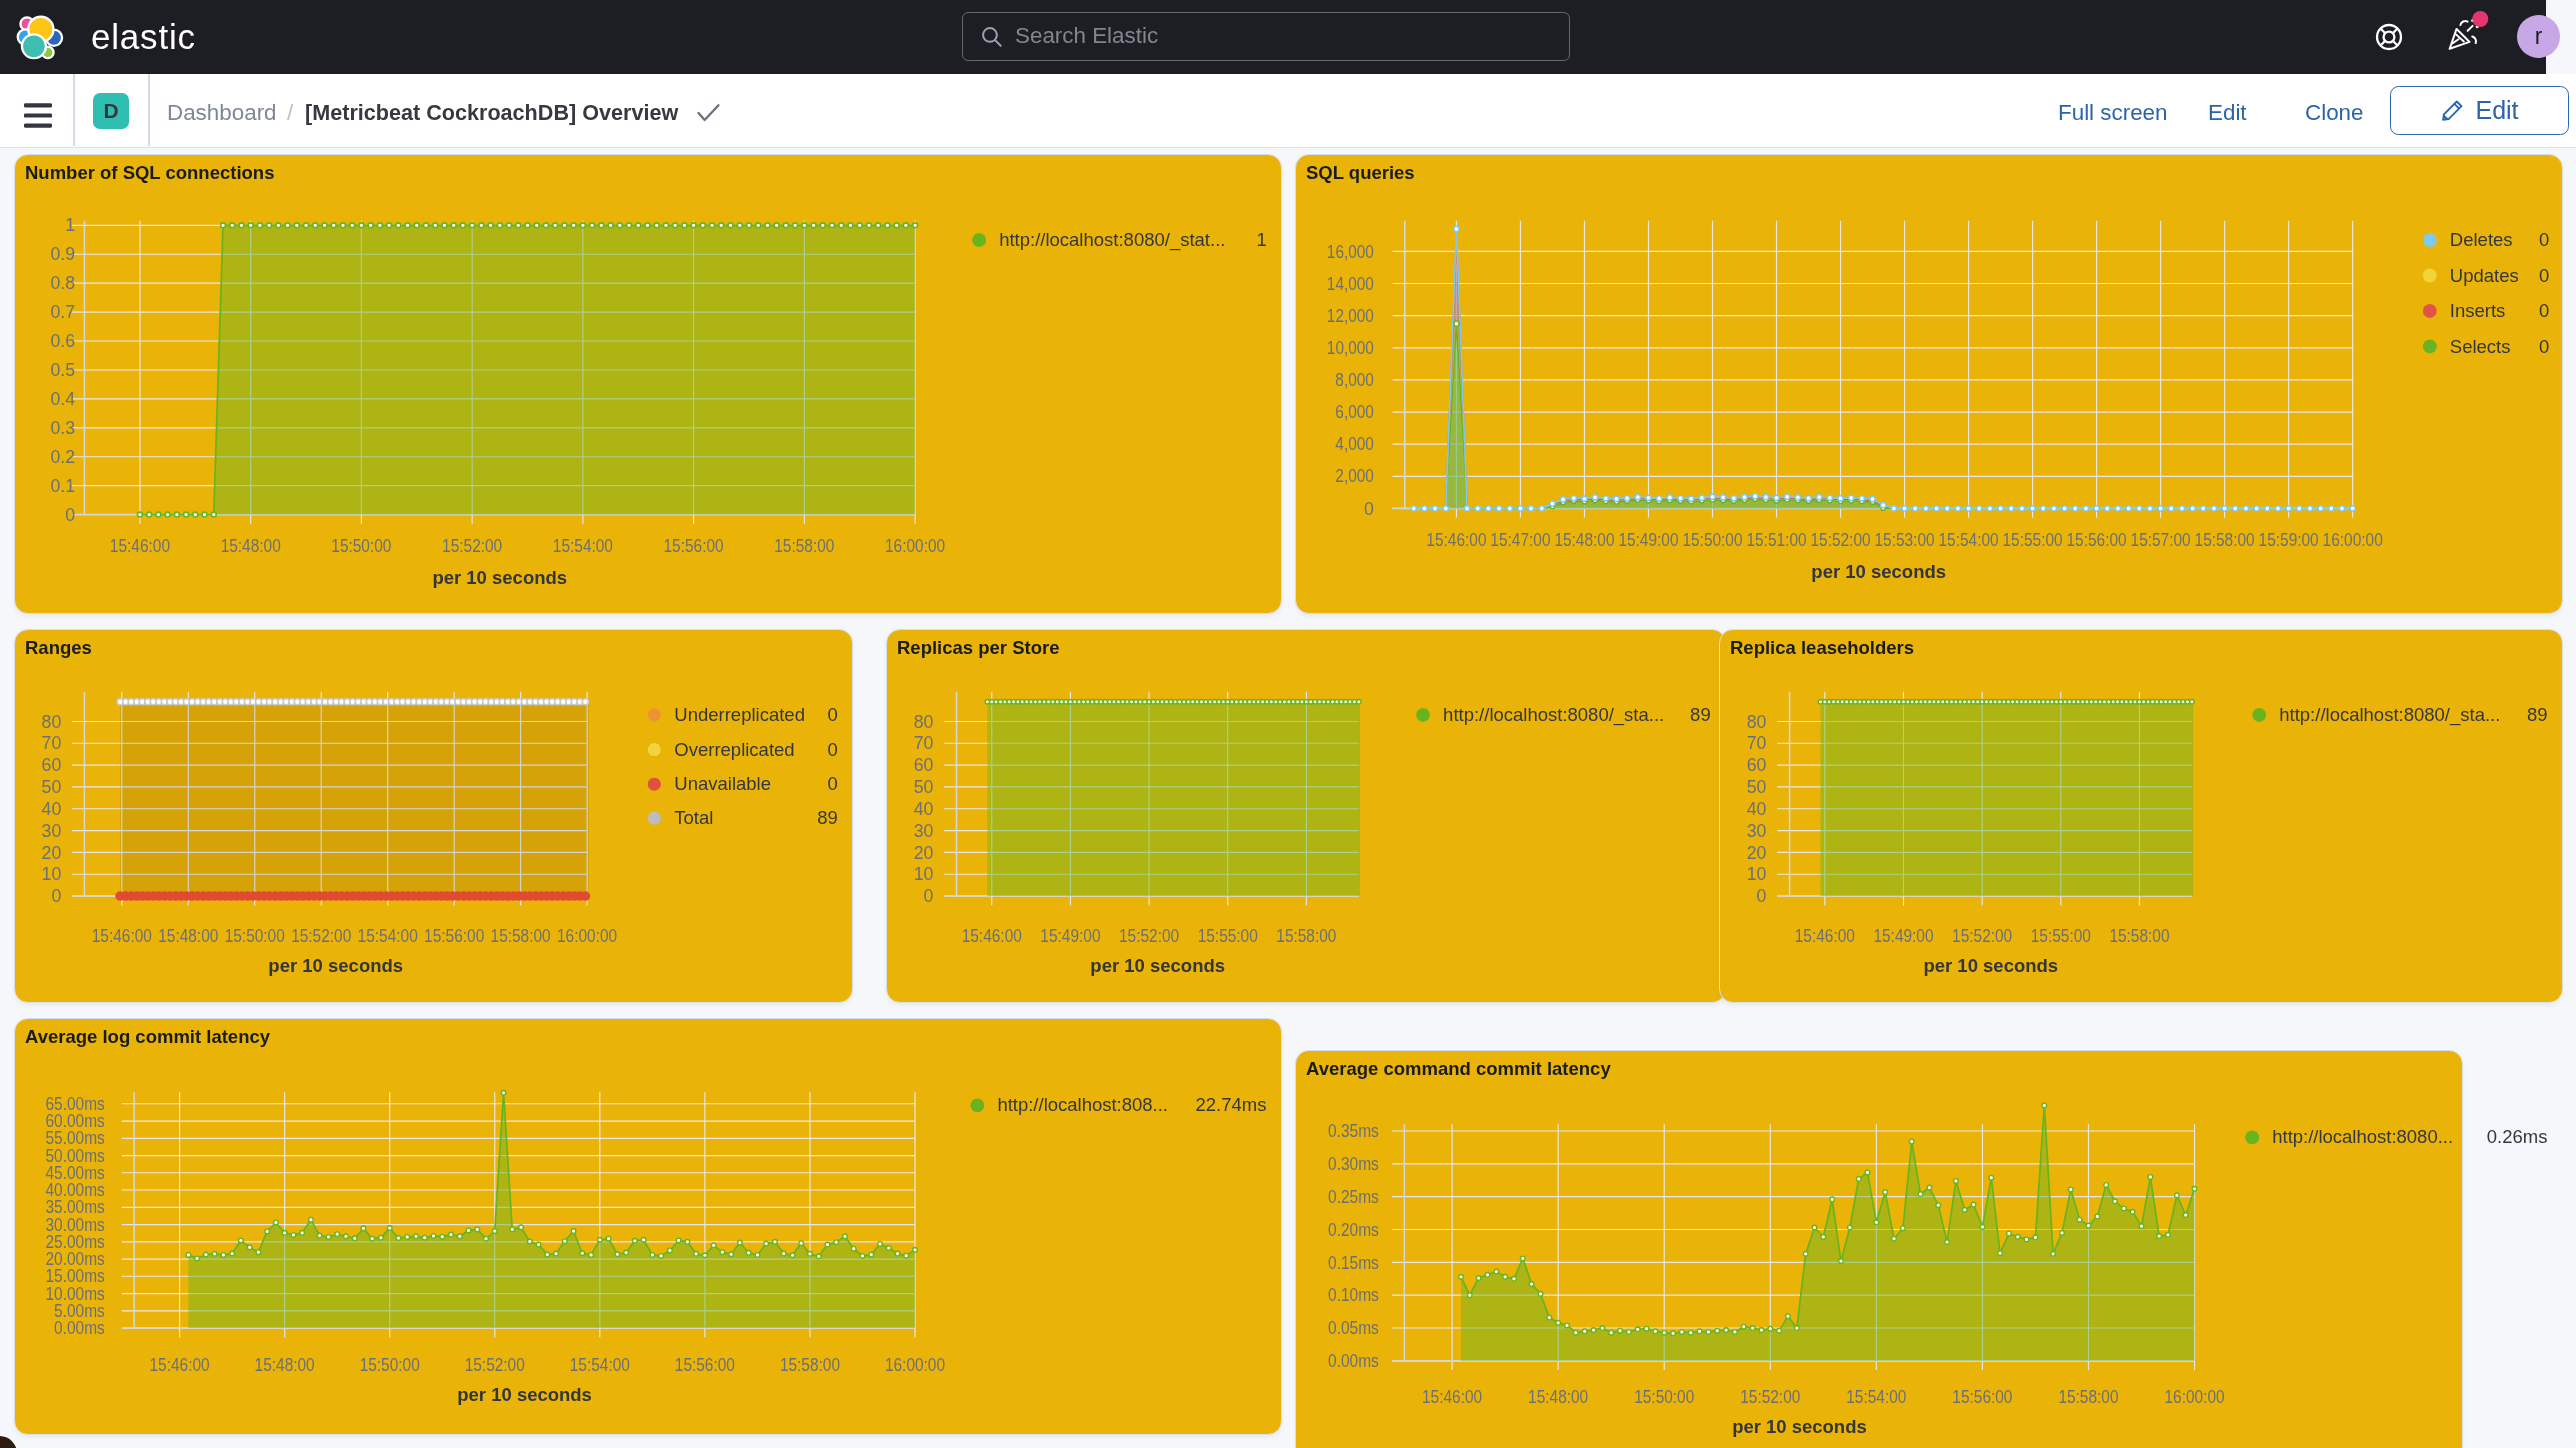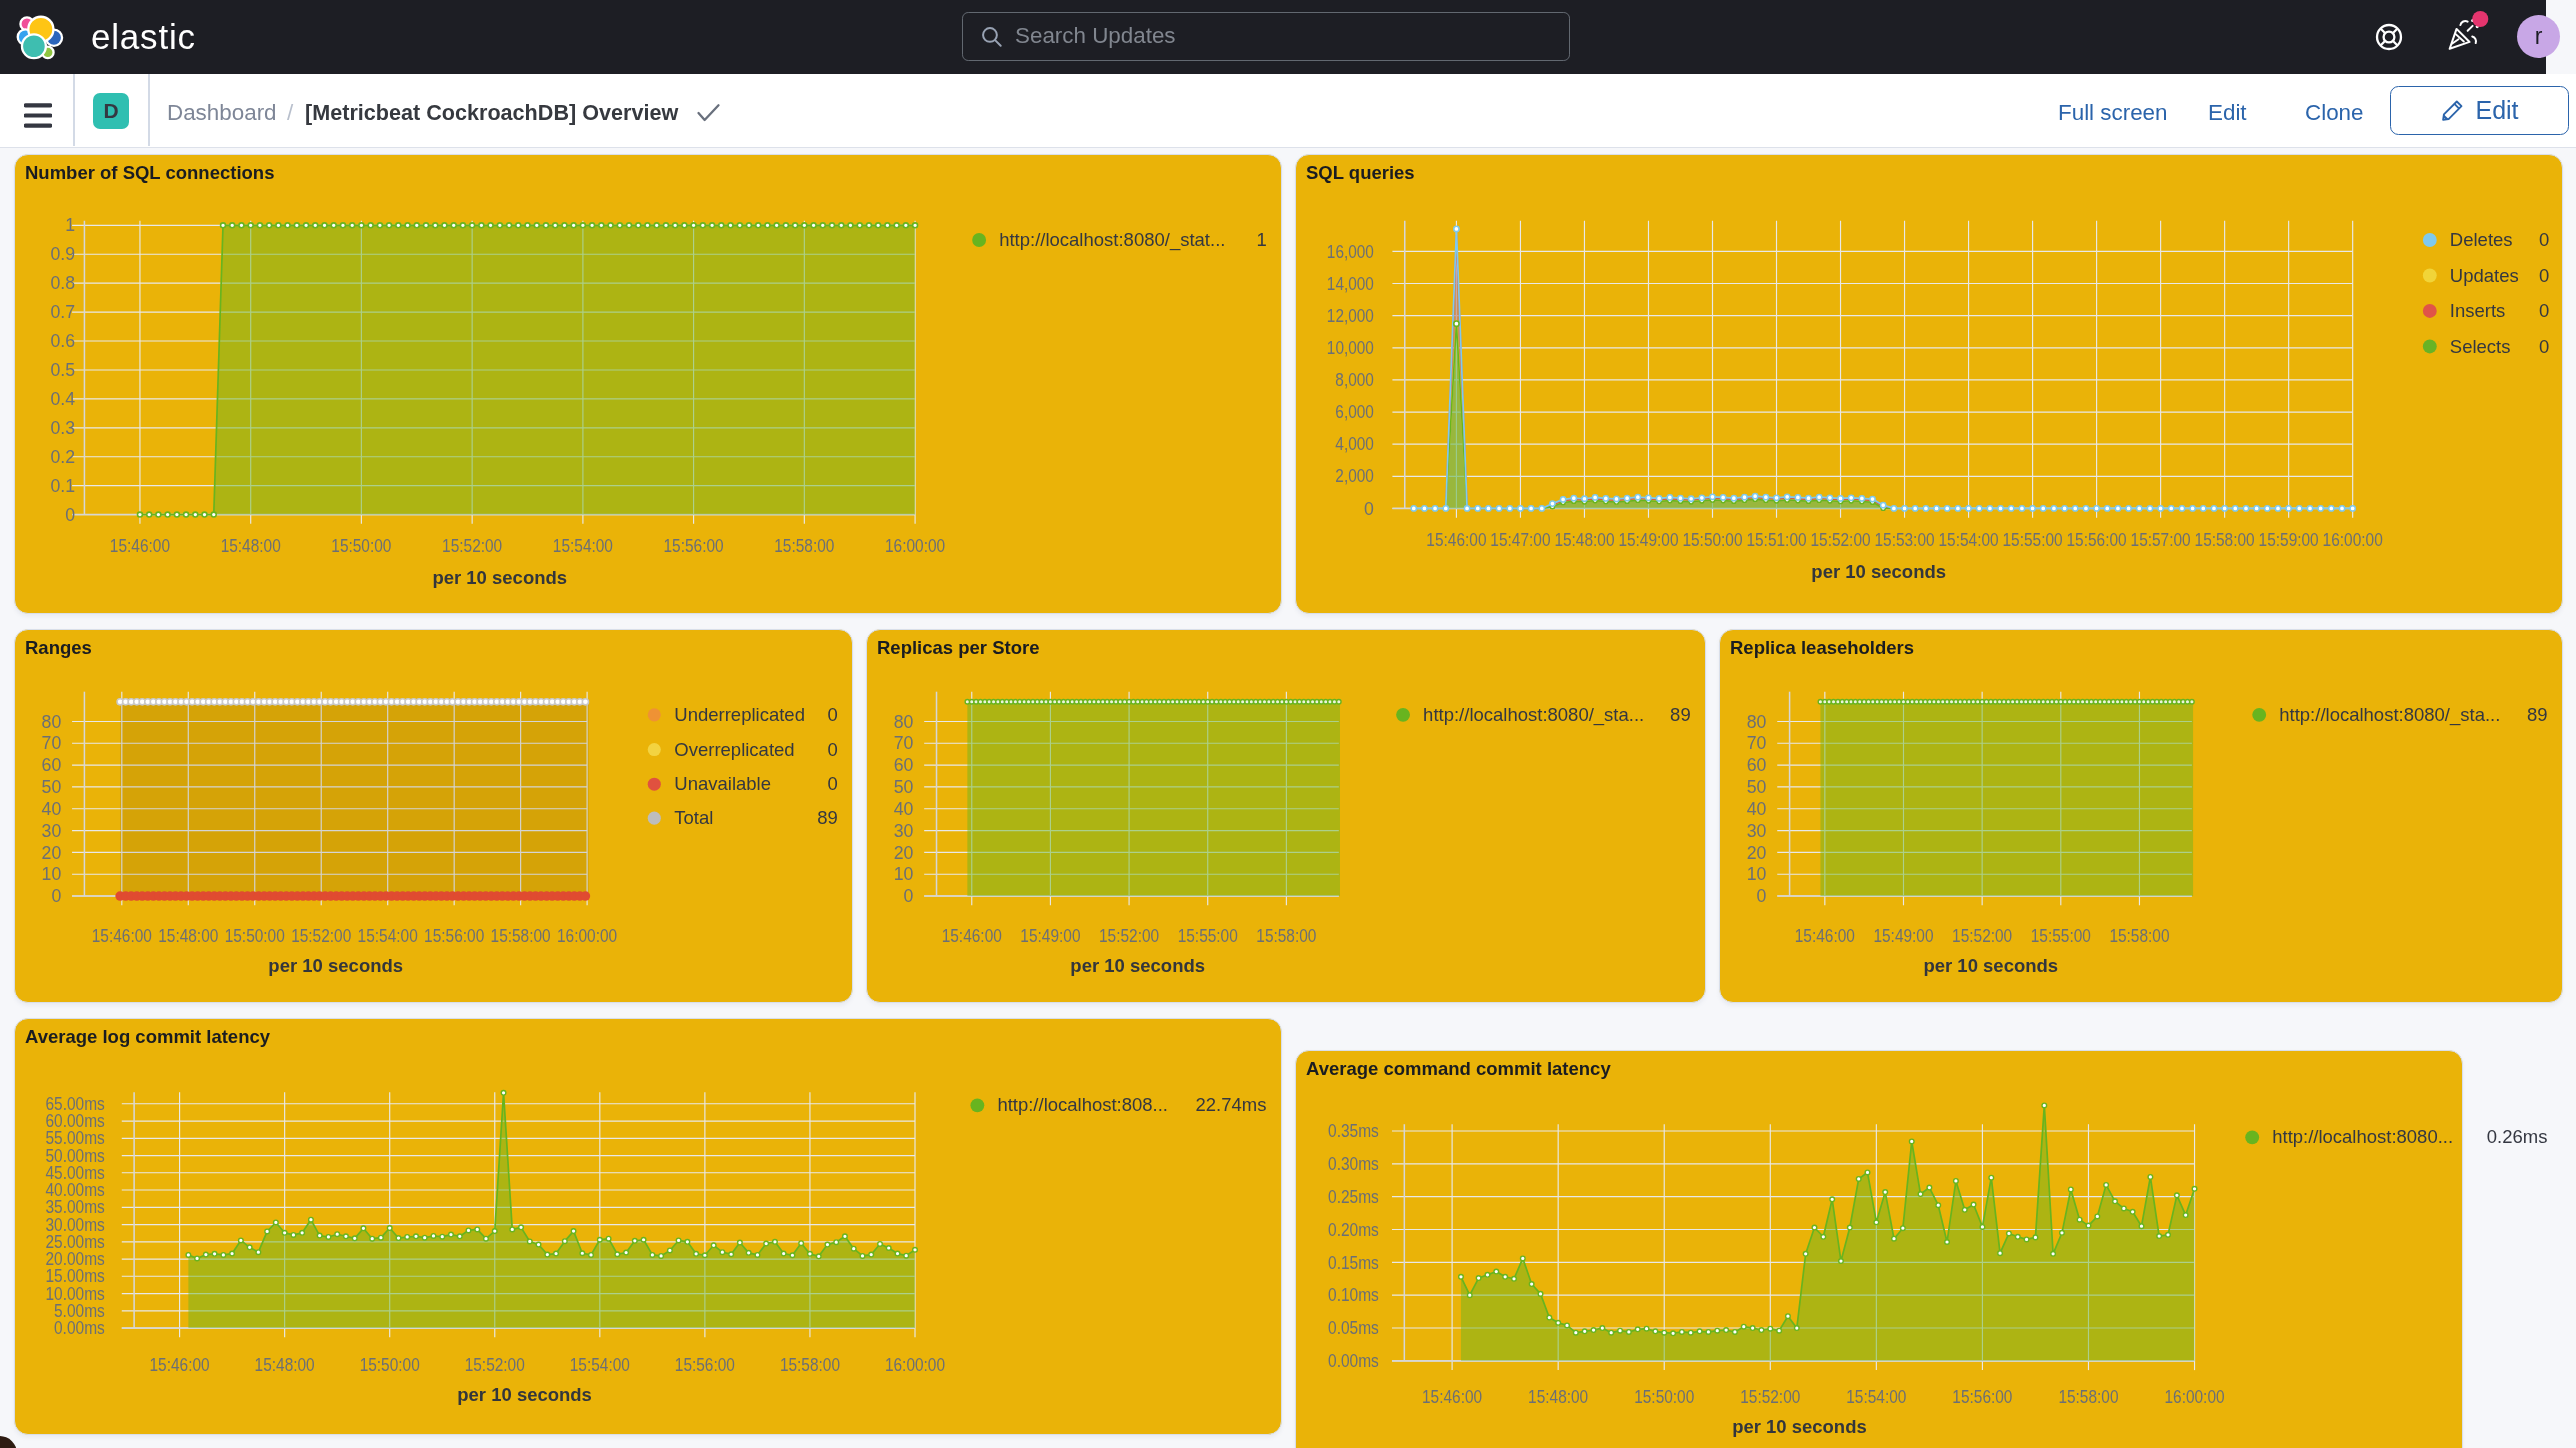--- a/index.html
+++ b/index.html
@@ -33,21 +33,21 @@
 <circle cx="53" cy="38" r="16.3" fill="#fec514"></circle>
 <circle cx="44" cy="60" r="15.5" fill="#3ebeb0"></circle>
 </g>
     </svg>
  <div id="brand">elastic</div>
  <div id="search">
       <svg width="23" height="23" viewBox="0 0 30 30" style="position:absolute;left:17px;top:12.3px">
    <circle cx="13" cy="13" r="9" fill="none" stroke="#98a2b3" stroke-width="2.6"></circle>
    <line x1="20" y1="20" x2="27" y2="27" stroke="#98a2b3" stroke-width="2.6" stroke-linecap="round"></line>
       </svg>
-  <span>Search Updates</span>
+  <span>Search Elastic</span>
     </div>
  <svg width="34" height="34" viewBox="0 0 44 44" style="position:absolute;left:2372px;top:20px">
 <circle cx="22" cy="22" r="15.5" fill="none" stroke="#fff" stroke-width="3"></circle>
 <circle cx="22" cy="22" r="7" fill="none" stroke="#fff" stroke-width="3"></circle>
 <g stroke="#fff" stroke-width="3">
 <line x1="11" y1="11" x2="16.5" y2="16.5"></line>
         <line x1="33" y1="11" x2="27.5" y2="16.5"></line>
 <line x1="11" y1="33" x2="16.5" y2="27.5"></line>
         <line x1="33" y1="33" x2="27.5" y2="27.5"></line>
 </g>
@@ -717,21 +717,21 @@
       <text x="855.0" y="163.0" font-size="24" fill="#343741" text-anchor="start" font-weight="400">Overreplicated</text>
       <text x="1067.0" y="163.0" font-size="24" fill="#343741" text-anchor="end" font-weight="400">0</text>
       <circle cx="829.0" cy="200.0" r="8.5" fill="#e0513f"></circle>
       <text x="855.0" y="208.0" font-size="24" fill="#343741" text-anchor="start" font-weight="400">Unavailable</text>
       <text x="1067.0" y="208.0" font-size="24" fill="#343741" text-anchor="end" font-weight="400">0</text>
       <circle cx="829.0" cy="244.0" r="8.5" fill="#bdbdbd"></circle>
       <text x="855.0" y="252.0" font-size="24" fill="#343741" text-anchor="start" font-weight="400">Total</text>
       <text x="1067.0" y="252.0" font-size="24" fill="#343741" text-anchor="end" font-weight="400">89</text>
     </svg>
 </div>
-<div class="panel" style="left:866px;top:629px;width:840px;height:374px">
+<div class="panel" style="left:886px;top:629px;width:840px;height:374px">
 <div class="ptitle">Replicas per Store</div>
 <svg width="840" height="374" viewBox="0 0 1089 485" style="position:absolute;left:0;top:0" font-family="Liberation Sans, sans-serif">
       <line x1="74.0" y1="345.0" x2="611.7" y2="345.0" stroke="#e8e8e8" stroke-width="1.5"></line>
       <line x1="74.0" y1="316.7" x2="611.7" y2="316.7" stroke="#e8e8e8" stroke-width="1.5"></line>
       <line x1="74.0" y1="288.4" x2="611.7" y2="288.4" stroke="#e8e8e8" stroke-width="1.5"></line>
       <line x1="74.0" y1="260.1" x2="611.7" y2="260.1" stroke="#e8e8e8" stroke-width="1.5"></line>
       <line x1="74.0" y1="231.8" x2="611.7" y2="231.8" stroke="#e8e8e8" stroke-width="1.5"></line>
       <line x1="74.0" y1="203.5" x2="611.7" y2="203.5" stroke="#e8e8e8" stroke-width="1.5"></line>
       <line x1="74.0" y1="175.2" x2="611.7" y2="175.2" stroke="#e8e8e8" stroke-width="1.5"></line>
       <line x1="74.0" y1="146.9" x2="611.7" y2="146.9" stroke="#e8e8e8" stroke-width="1.5"></line>

